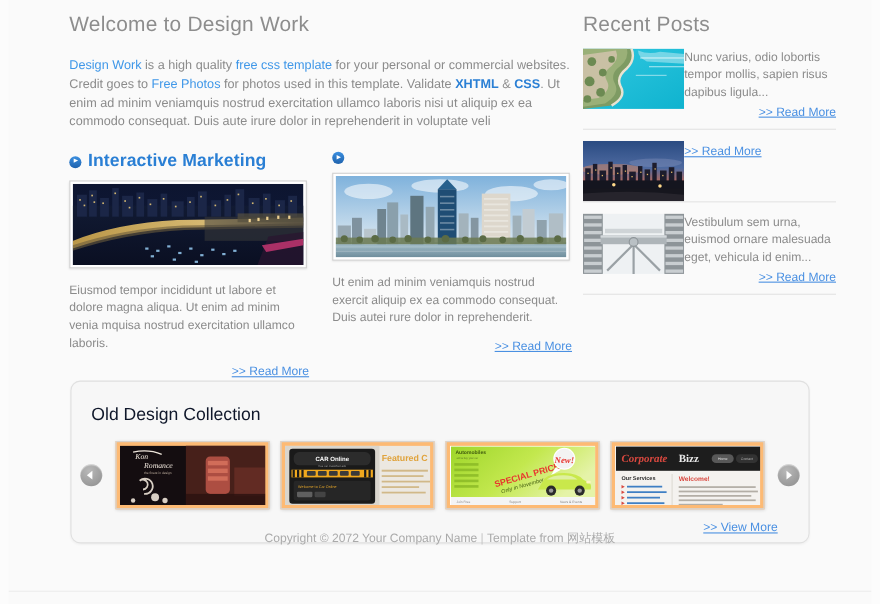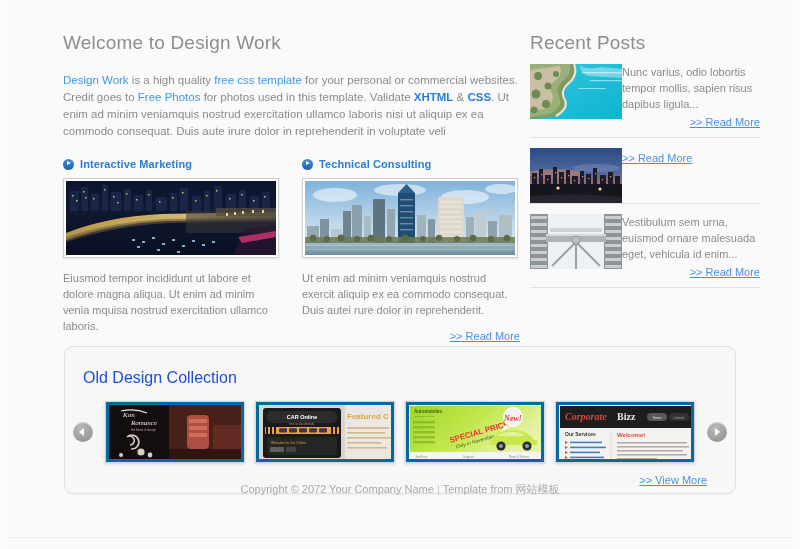--- a/index.html
+++ b/index.html
@@ -28,21 +28,20 @@
     background: #fafafa;
   }
 
   
   .top-row {
     position: absolute;
     left: 0;
     top: 0;
     width: 784px;
     height: 330px;
-    margin-top: 20px;
   }
   .main-col {
     position: absolute;
     left: 55px;
     top: 8px;
     width: 460px;
   }
   .side-col {
     position: absolute;
     left: 522px;
@@ -80,21 +79,21 @@
     margin-top: 18px;
     display: flex;
     gap: 21px;
   }
   .feature {
     width: 218px;
     position: relative;
   }
   h2.feature-title {
     margin: 0 0 8px 0;
-    font-size: 11px;
+    font-size: 16px;
     font-weight: bold;
     color: #2a7fd4;
     display: flex;
     align-items: center;
     gap: 6px;
     letter-spacing: 0.1px;
   }
   .bullet-icon {
     display: inline-block;
     width: 11px;
@@ -191,21 +190,21 @@
     border: 1px solid #e0e0e0;
     border-radius: 9px;
     box-sizing: border-box;
     box-shadow: 0 1px 2px rgba(0,0,0,0.04);
   }
   h2.collection-title {
     margin: 0;
     padding: 22px 0 0 18px;
     font-size: 16px;
     font-weight: normal;
-    color: #1d4ed8;
+    color: #0f172a;
   }
   .carousel {
     position: relative;
     margin-top: 10px;
     height: 70px;
     display: flex;
     align-items: center;
     padding: 0 34px;
     box-sizing: border-box;
   }
@@ -238,21 +237,21 @@
   }
   .slides {
     display: flex;
     gap: 10px;
     width: 100%;
     justify-content: center;
   }
   .slide {
     width: 140px;
     height: 62px;
-    background: #0369a1;
+    background: #fdba74;
     border: 1px solid #d6d6d6;
     padding: 3px;
     box-sizing: border-box;
     box-shadow: 0 1px 3px rgba(0,0,0,0.16);
     overflow: hidden;
     position: relative;
   }
   .slide-inner {
     width: 100%;
     height: 100%;
@@ -406,21 +405,20 @@
           </div>
           <p class="feature-text">Eiusmod tempor incididunt ut labore et dolore magna aliqua. Ut enim ad minim venia mquisa nostrud exercitation ullamco laboris.</p>
           <div class="read-more">
             <a href="#">&gt;&gt; Read More</a>
           </div>
         </div>
 
         <div class="feature">
           <h2 class="feature-title">
             <span class="bullet-icon"></span>
-            <span>Technical Consulting</span>
           </h2>
           <div class="photo-frame">
             <div class="photo">
               <svg width="210" height="74" viewBox="0 0 210 74">
                 <defs>
                   <linearGradient id="dsky" x1="0" y1="0" x2="0" y2="1">
                     <stop offset="0%" stop-color="#7fb2dc"></stop>
                         <stop offset="65%" stop-color="#c7dcec"></stop>
                         <stop offset="100%" stop-color="#e4eef5"></stop>
                   </linearGradient>

